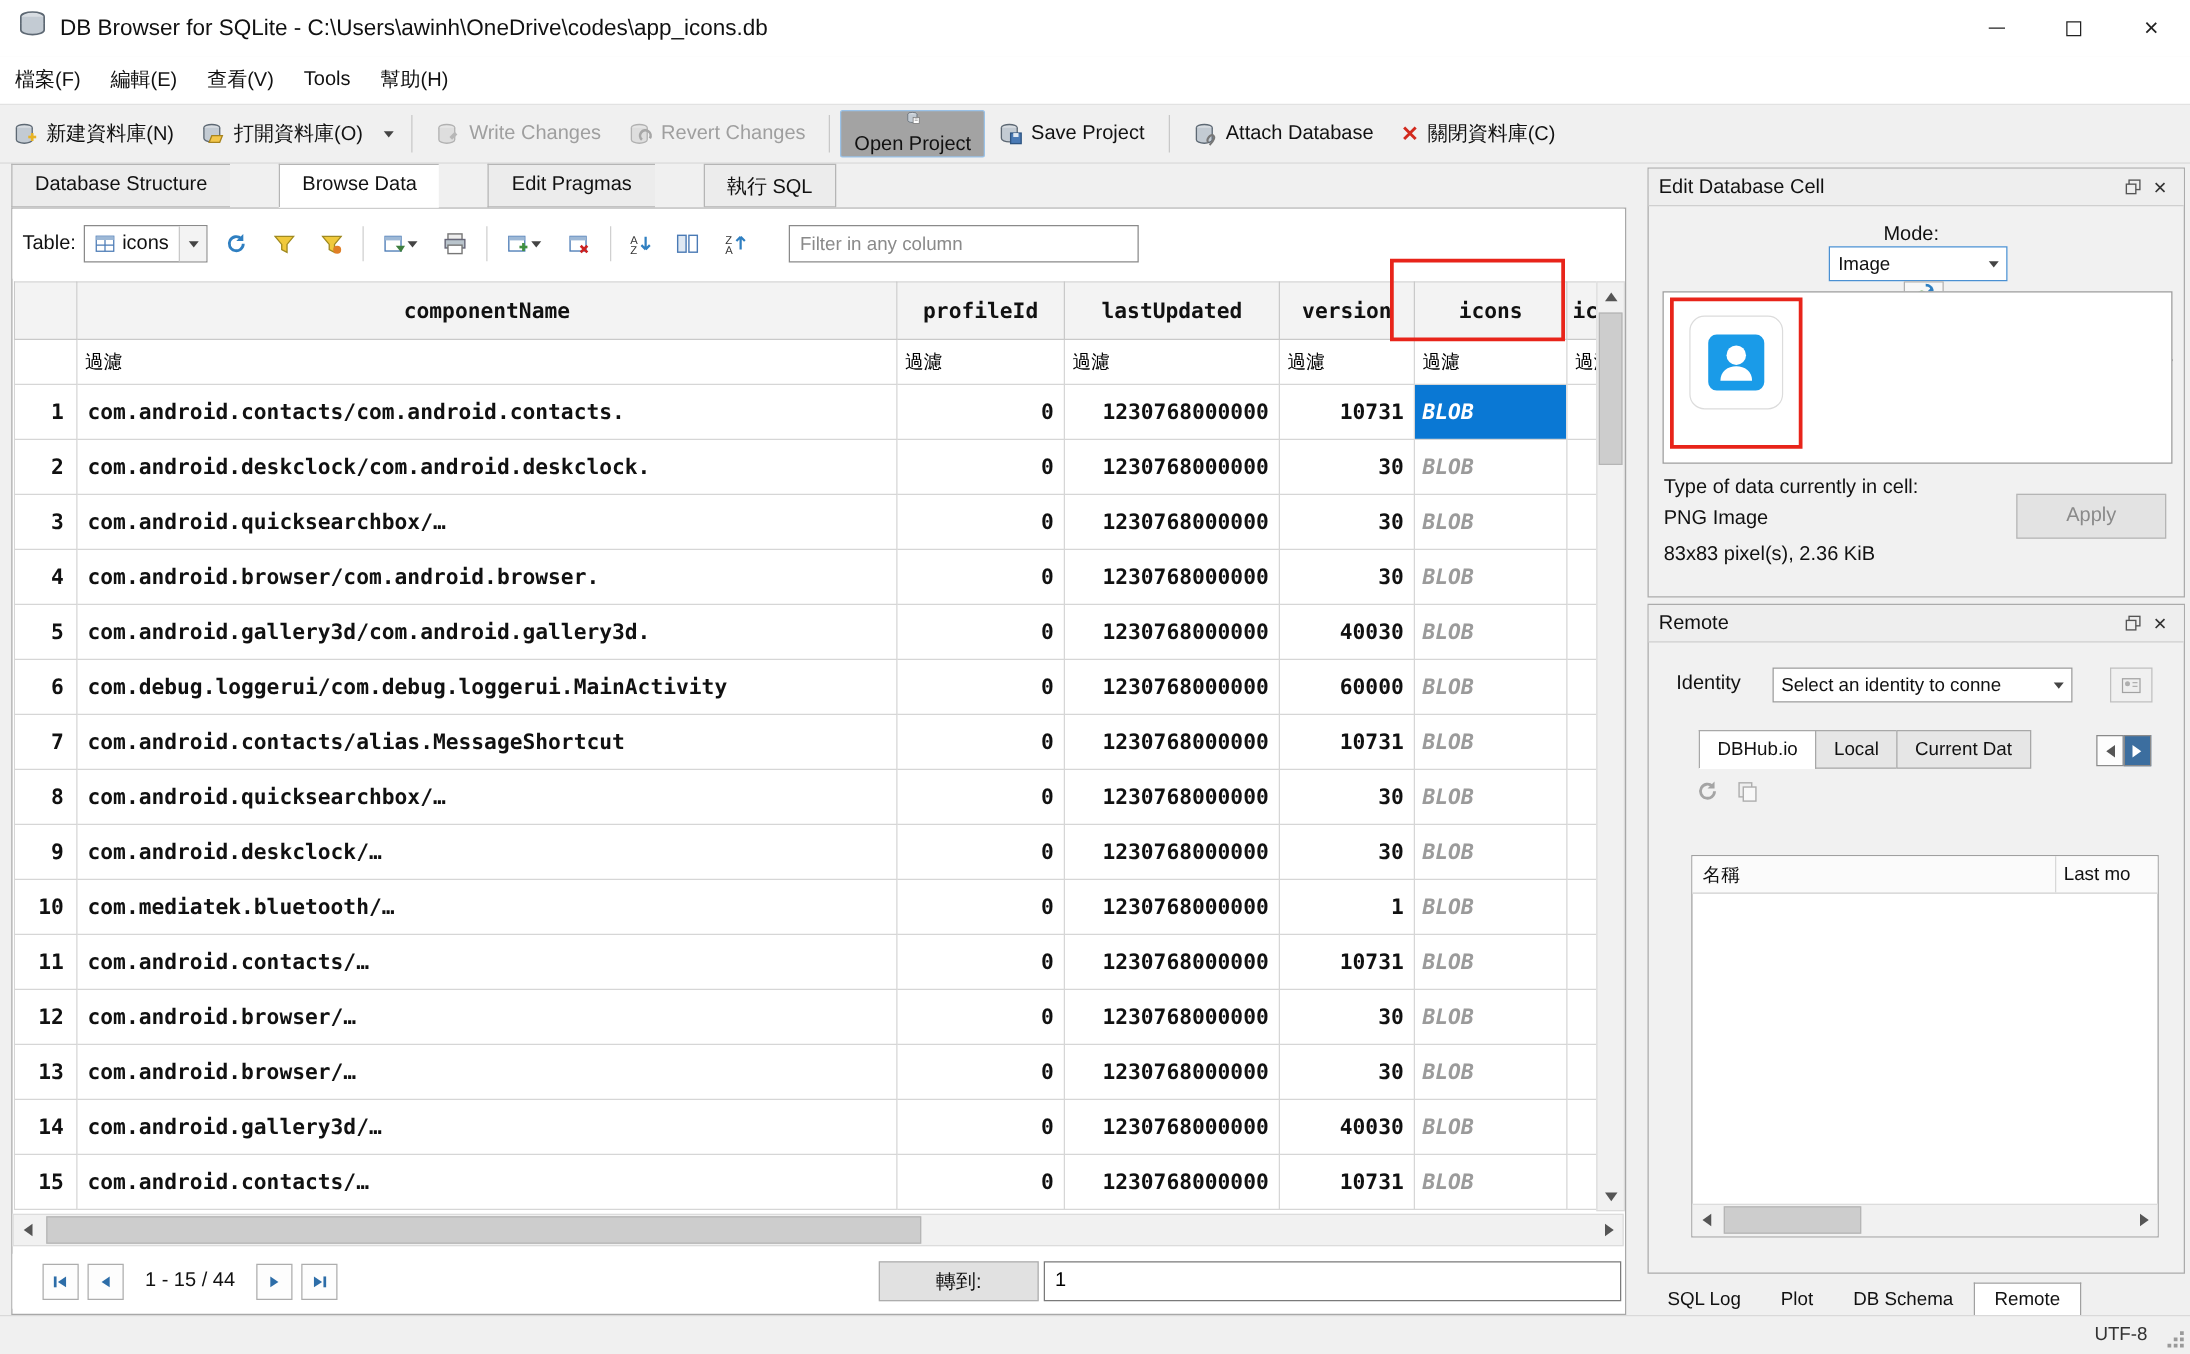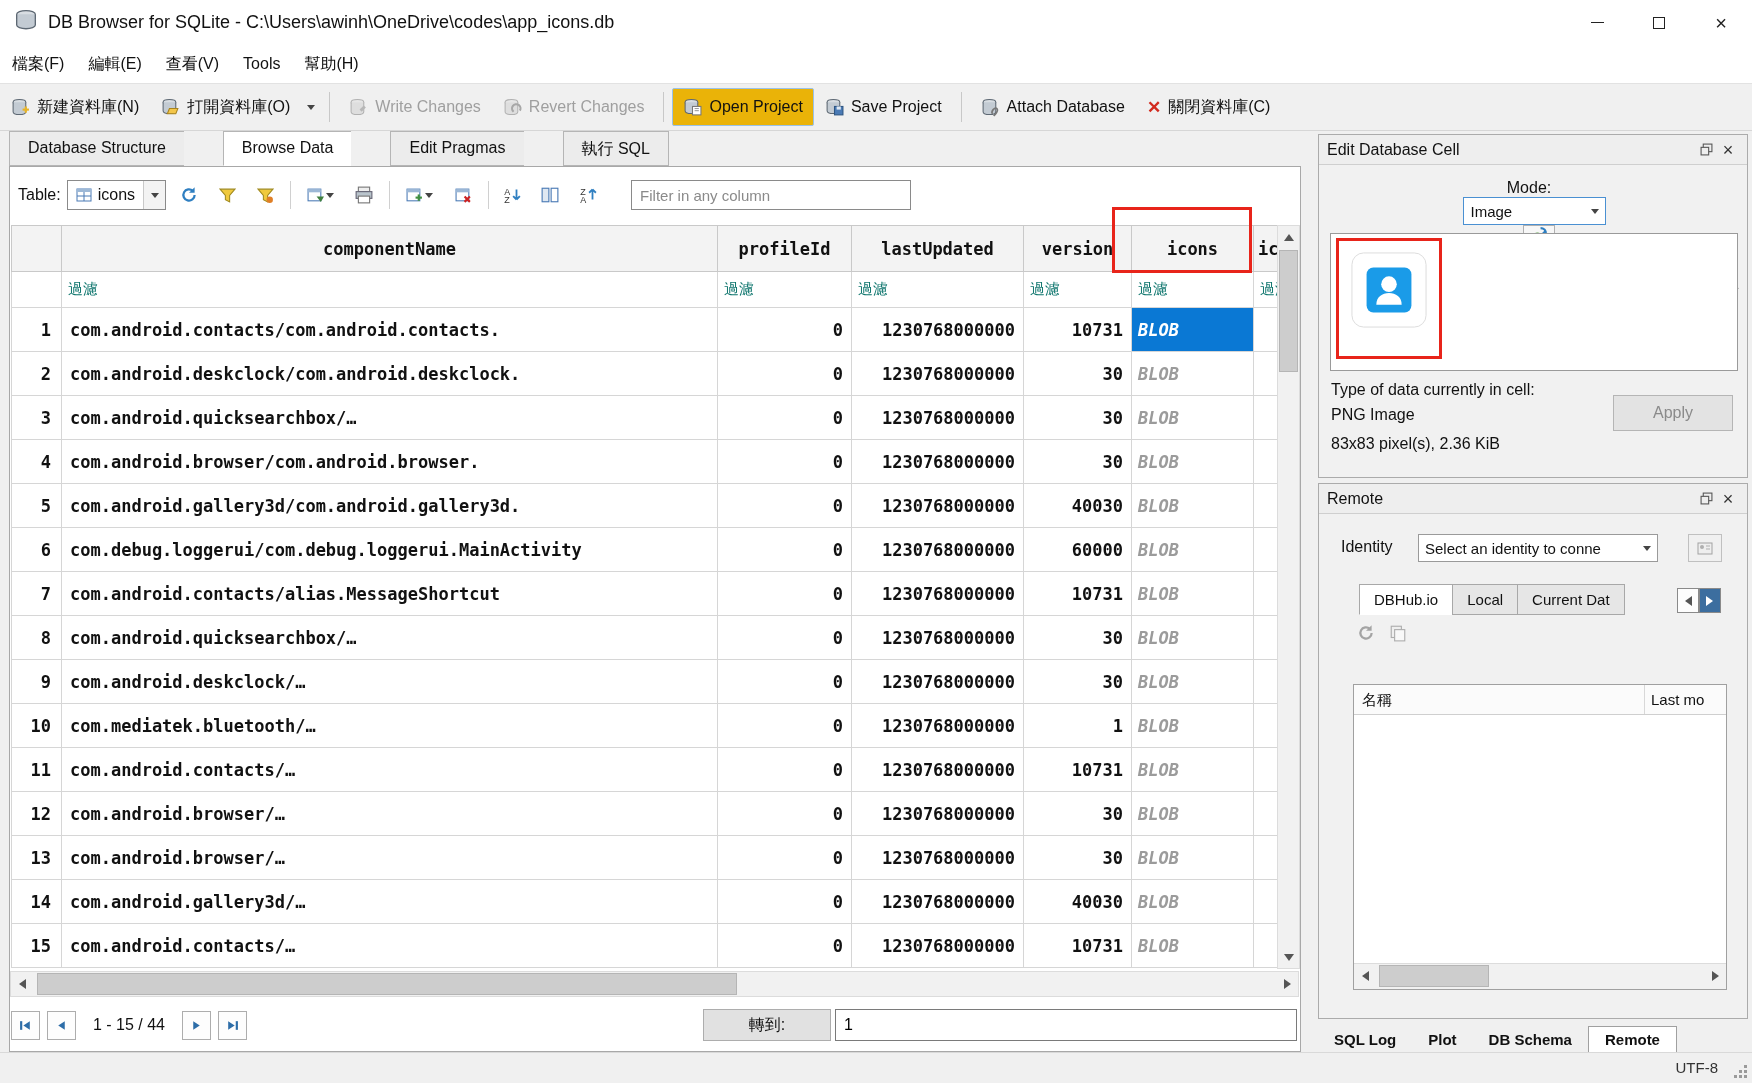--- a/index.html
+++ b/index.html
@@ -20,21 +20,21 @@
   
   .menubar { position:absolute; left:0; top:45px; width:1752px; height:39px;
     background:#fff; border-bottom:1px solid #e2e2e2; display:flex; align-items:center; }
   .menu-item { padding:7px 12px; font-size:16px; }
 
   
   .toolbar { position:absolute; left:0; top:84px; width:1752px; height:47px;
     background:#f0f0f0; border-bottom:1px solid #d6d6d6; display:flex; align-items:center; }
   .tbtn { display:flex; align-items:center; gap:7px; height:38px; padding:0 10px;
     font-size:16px; border:1px solid transparent; border-radius:2px; white-space:nowrap; }
-  .tbtn.hl { background:#eab308; border-color:#9ac2e8; }
+  .tbtn.hl { background:#a3a3a3; border-color:#9ac2e8;flex-direction:column; }
   .tbtn.disabled { color:#9f9f9f; }
   .tbtn.disabled svg { opacity:.45; filter:grayscale(1); }
   .tsep { width:1px; height:30px; background:#c8c8c8; margin:0 8px; }
   .caret { width:0; height:0; border:4px solid transparent; border-top:5px solid #444; margin-top:4px; }
   .tcaret-btn { height:38px; display:flex; align-items:center; padding:0 6px; }
   .redx { color:#d22a1e; font-weight:bold; font-size:17px; }
 
   
   .workspace { position:absolute; left:0; top:131px; width:1752px; height:921px; background:#f0f0f0; }
 
@@ -65,21 +65,21 @@
     font-size:15px; padding:0 8px; color:#4c1d95; font-family:"Liberation Sans",sans-serif; }
   .filter-any::placeholder { color:#8a8a8a; }
 
   
   .table-area { position:absolute; left:1px; top:58px; width:1266px; height:744px; overflow:hidden; }
   table.grid { border-collapse:collapse; table-layout:fixed; width:1266px;
     font-family:"DejaVu Sans Mono", monospace; }
   table.grid th, table.grid td { border:1px solid #d6d6d6; overflow:hidden; white-space:nowrap; }
   tr.hdr th { height:46px; background:#f3f3f3; border-color:#c9c9c9;
     font-size:17px; font-weight:700; text-align:center; }
-  tr.filters td { height:36px; background:#fff; color:#0f766e; font-size:15px;
+  tr.filters td { height:36px; background:#fff; color:#000000; font-size:15px;
     text-align:left; padding-left:6px; font-family:"Liberation Sans",sans-serif; }
   tbody td { height:44px; font-size:17px; font-weight:700; }
   td.col-num { text-align:right; padding-right:10px; }
   td.col-name { text-align:left; padding-left:8px; }
   td.num-cell { text-align:right; padding-right:8px; }
   td.blob-cell { text-align:left; padding-left:6px; font-style:italic; color:#9b9b9b; }
   td.blob-cell.selected { background:#0a78d4; color:#fff; }
   td.part-cell { background:#fff; }
 
   
@@ -96,21 +96,21 @@
   .arr-down { width:0; height:0; border:5px solid transparent; border-top:7px solid #555; margin-bottom:-4px; }
   .arr-left { width:0; height:0; border:5px solid transparent; border-right:7px solid #555; margin-left:-4px; }
   .arr-right { width:0; height:0; border:5px solid transparent; border-left:7px solid #555; margin-right:-4px; }
   .hscroll { position:absolute; left:0; top:804px; width:1289px; height:26px;
     background:#f1f1f1; border:1px solid #dcdcdc; }
   .hthumb { position:absolute; left:26px; top:1px; width:700px; height:22px;
     background:#cdcdcd; border:1px solid #b5b5b5; }
 
   
   .pager { position:absolute; left:0; top:836px; width:1289px; height:44px;
-    display:flex; align-items:center; padding-left:1px; background:#fff; }
+    display:flex; align-items:center; padding-left:24px; background:#fff; }
   .pbtn { width:29px; height:29px; margin-right:7px; background:#fdfdfd;
     border:1px solid #adadad; display:flex; align-items:center; justify-content:center; }
   .prange { width:92px; text-align:center; font-size:16px; margin-right:7px; }
   .goto-btn { position:absolute; left:693px; width:128px; height:32px; background:#e1e1e1;
     border:1px solid #adadad; font-size:16px; display:flex; align-items:center; justify-content:center; }
   .goto-input { position:absolute; left:825px; width:462px; height:32px;
     border:1px solid #7a7a7a; font-size:16px; padding-left:8px; }
 
   
   .right-panel { position:absolute; left:1318px; top:3px; width:430px; height:918px; }
@@ -173,21 +173,21 @@
   .rl-h1 { flex:1; font-size:15px; padding:6px 0 0 8px; }
   .rl-h2 { width:82px; font-size:15px; padding:6px 0 0 6px; border-left:1px solid #d8d8d8;
     white-space:nowrap; overflow:hidden; }
   .rl-scroll { position:absolute; left:0; bottom:0; width:372px; height:26px;
     background:#f1f1f1; border-top:1px solid #dcdcdc; }
   .rl-thumb { position:absolute; left:25px; top:1px; width:110px; height:22px;
     background:#cdcdcd; border:1px solid #b5b5b5; }
 
   .bottom-tabs { position:absolute; top:891px; left:0; width:430px; height:27px;
     display:flex; align-items:flex-end; }
-  .btab { padding:4px 16px; font-size:15px;font-weight:bold; }
+  .btab { padding:4px 16px; font-size:15px; }
   .btab.active { background:#fff; border:1px solid #a0a0a0; border-bottom:none; }
 
   
   .statusbar { position:absolute; left:0; top:1052px; width:1752px; height:31px;
     background:#f0f0f0; border-top:1px solid #d9d9d9; }
   .enc { position:absolute; right:34px; top:6px; font-size:15px; color:#333; }
   .grip { position:absolute; right:5px; bottom:5px; width:3px; height:3px; background:#9a9a9a;
     box-shadow:-5px 0 #9a9a9a, 0 -5px #9a9a9a, -10px 0 #9a9a9a, 0 -10px #9a9a9a, -5px -5px #9a9a9a; }
 </style>
 </head>

